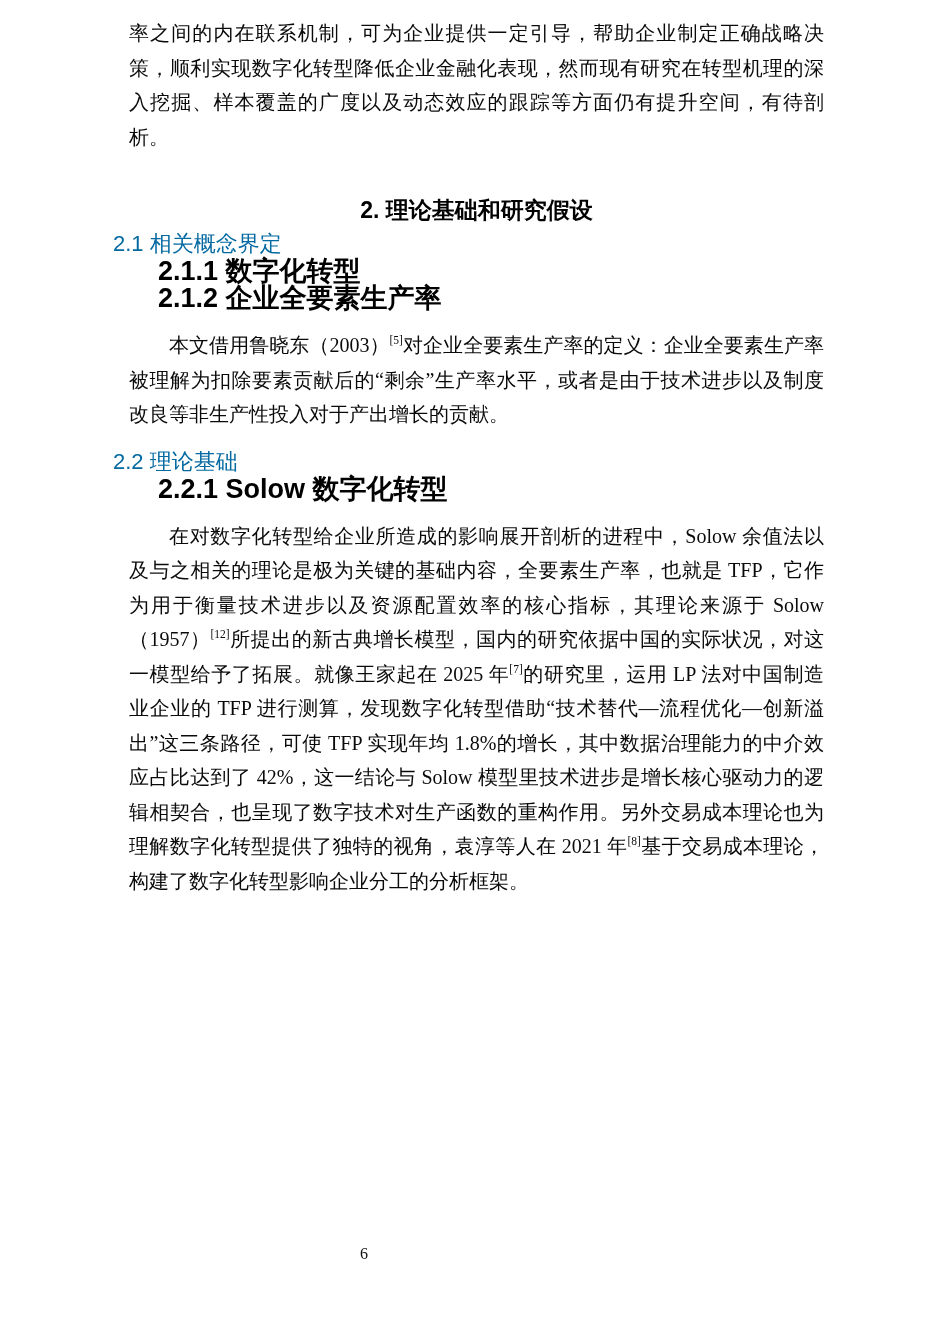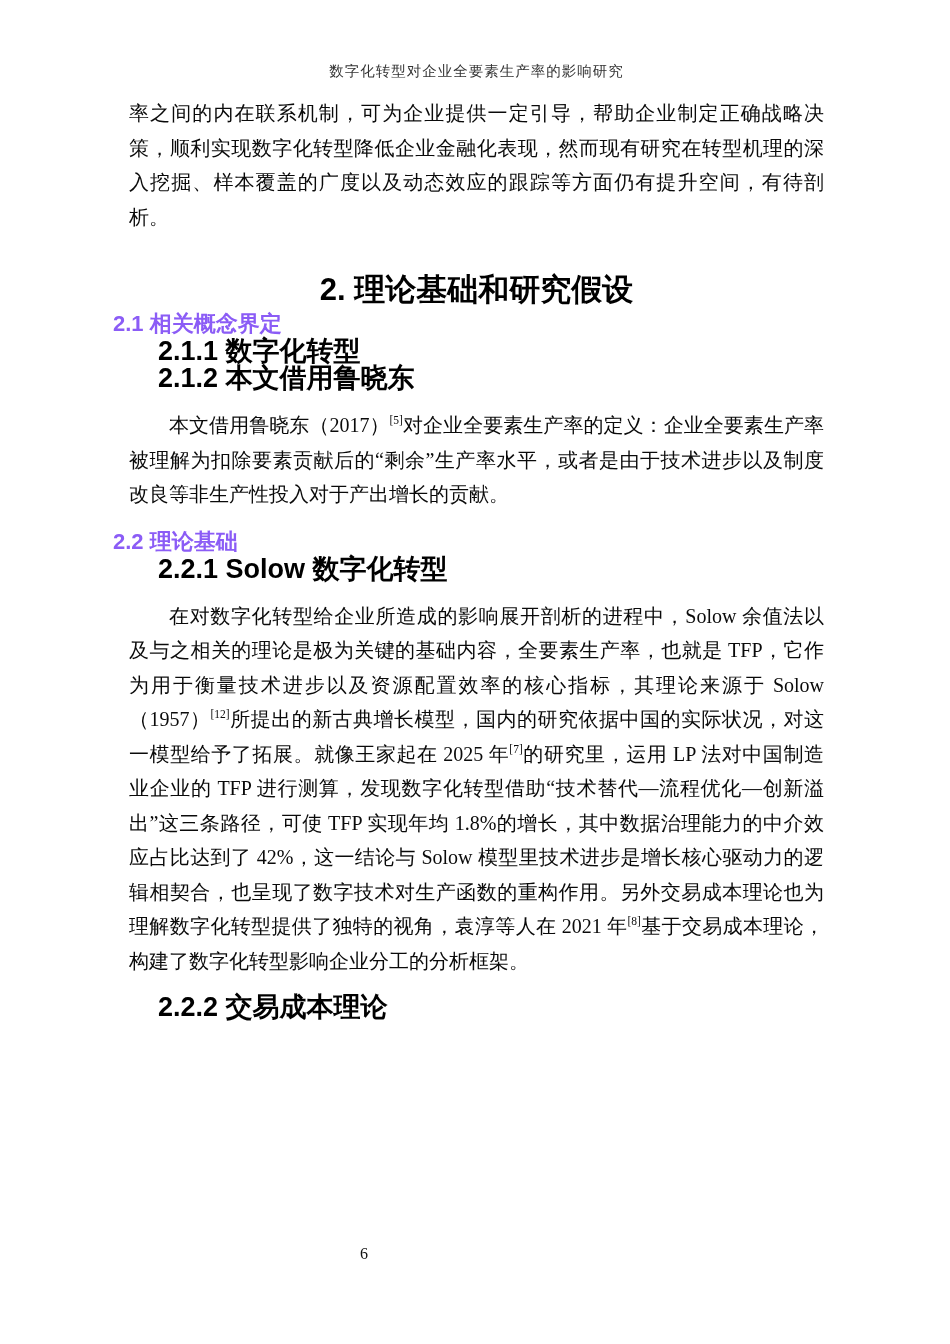--- a/index.html
+++ b/index.html
@@ -47,31 +47,31 @@
     font-size: 11.5px;
     line-height: 0;
     vertical-align: super;
     letter-spacing: 0;
   }
   h1.chapter {
     margin: 36px 0 0 0;
     text-align: center;
     font-family: "Liberation Sans", "DejaVu Sans", sans-serif;
     font-weight: bold;
-    font-size: 31px;
+    font-size: 23px;
     line-height: 40px;
     color: #000000;
   }
   h2.section {
     margin: 0;
     font-family: "Liberation Sans", "DejaVu Sans", sans-serif;
-    font-weight: bold;
+    font-weight: normal;
     font-size: 22px;
     line-height: 28px;
-    color: #8b5cf6;
+    color: #0369a1;
   }
   h3.subsection {
     margin: 0 0 0 45px;
     font-family: "Liberation Sans", "DejaVu Sans", sans-serif;
     font-weight: bold;
     font-size: 27px;
     line-height: 27px;
     color: #000000;
   }
   .h2-21  { margin-top: 24px; }
@@ -90,39 +90,37 @@
     line-height: 20px;
     color: #111111;
   }
 </style>
 </head>
 <body>
 
 <div class="page">
   <div class="content">
 
-    <div class="running-header">数字化转型对企业全要素生产率的影响研究</div>
 
     <p class="body p-intro">率之间的内在联系机制，可为企业提供一定引导，帮助企业制定正确战略决策，顺利实现数字化转型降低企业金融化表现，然而现有研究在转型机理的深入挖掘、样本覆盖的广度以及动态效应的跟踪等方面仍有提升空间，有待剖析。</p>
 
     <h1 class="chapter">2. 理论基础和研究假设</h1>
 
     <h2 class="section h2-21">2.1 相关概念界定</h2>
 
     <h3 class="subsection h3-211">2.1.1 数字化转型</h3>
 
 
-    <h3 class="subsection h3-212">2.1.2 本文借用鲁晓东</h3>
+    <h3 class="subsection h3-212">2.1.2 企业全要素生产率</h3>
 
-    <p class="body indent p-212"><span>本文借用鲁晓东（2017）</span><sup class="cite">[5]</sup><span>对企业全要素生产率的定义：企业全要素生产率被理解为扣除要素贡献后的“剩余”生产率水平，或者是由于技术进步以及制度改良等非生产性投入对于产出增长的贡献。</span></p>
+    <p class="body indent p-212"><span>本文借用鲁晓东（2003）</span><sup class="cite">[5]</sup><span>对企业全要素生产率的定义：企业全要素生产率被理解为扣除要素贡献后的“剩余”生产率水平，或者是由于技术进步以及制度改良等非生产性投入对于产出增长的贡献。</span></p>
 
     <h2 class="section h2-22">2.2 理论基础</h2>
 
     <h3 class="subsection h3-221">2.2.1 Solow 数字化转型</h3>
 
     <p class="body indent p-221"><span>在对数字化转型给企业所造成的影响展开剖析的进程中，Solow 余值法以及与之相关的理论是极为关键的基础内容，全要素生产率，也就是 TFP，它作为用于衡量技术进步以及资源配置效率的核心指标，其理论来源于 Solow（1957）</span><sup class="cite">[12]</sup><span>所提出的新古典增长模型，国内的研究依据中国的实际状况，对这一模型给予了拓展。就像王家起在 2025 年</span><sup class="cite">[7]</sup><span>的研究里，运用 LP 法对中国制造业企业的 TFP 进行测算，发现数字化转型借助“技术替代—流程优化—创新溢出”这三条路径，可使 TFP 实现年均 1.8%的增长，其中数据治理能力的中介效应占比达到了 42%，这一结论与 Solow 模型里技术进步是增长核心驱动力的逻辑相契合，也呈现了数字技术对生产函数的重构作用。另外交易成本理论也为理解数字化转型提供了独特的视角，袁淳等人在 2021 年</span><sup class="cite">[8]</sup><span>基于交易成本理论，构建了数字化转型影响企业分工的分析框架。</span></p>
 
-    <h3 class="subsection h3-222">2.2.2 交易成本理论</h3>
 
   </div>
 
   <div class="page-number">6</div>
 </div>
 
 </body></html>

